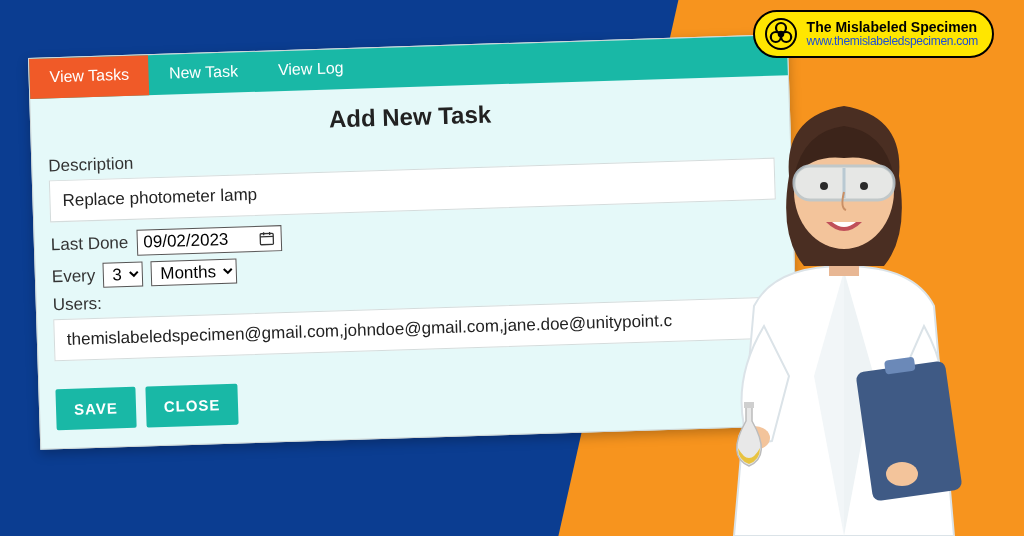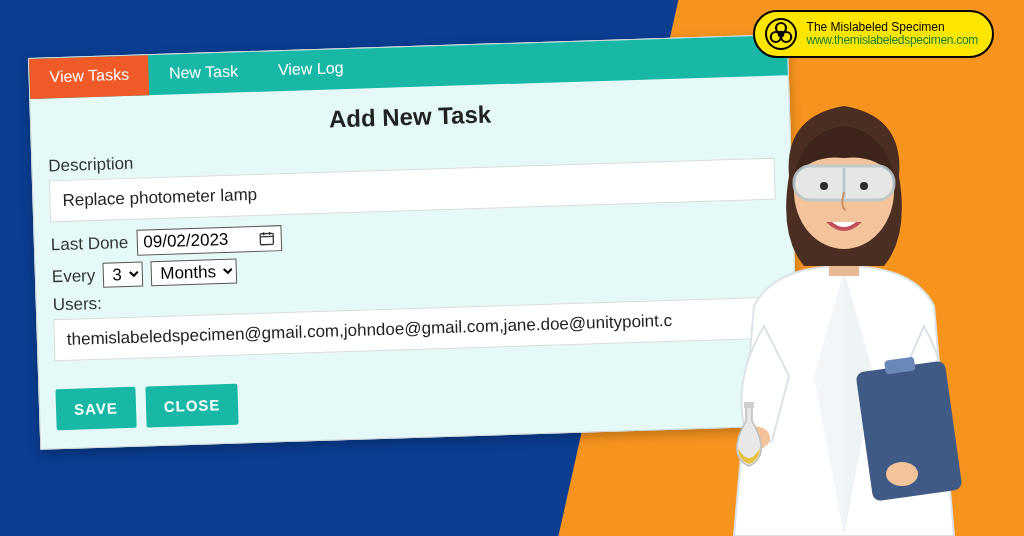--- a/index.html
+++ b/index.html
@@ -29,22 +29,22 @@
     display: flex;
     align-items: center;
     gap: 10px;
     z-index: 30;
   }
   .brand-icon {
     width: 32px; height: 32px;
     display: flex; align-items: center; justify-content: center;
   }
   .brand-text { display: flex; flex-direction: column; line-height: 1.1; }
-  .brand-title { font-weight: 400; font-size: 12px; color: #000; }
-  .brand-url { font-size: 12px; color: #15803d; letter-spacing: -0.3px; }
+  .brand-title { font-weight: 700; font-size: 14px; color: #000; }
+  .brand-url { font-size: 12px; color: #1d4ed8; letter-spacing: -0.3px; }
 
   
   .card {
     position: absolute;
     top: 58px;
     left: 28px;
     width: 760px;
     background: #e5f9f9;
     border: 1px solid #cfd6d6;
     transform: rotate(-1.8deg);

